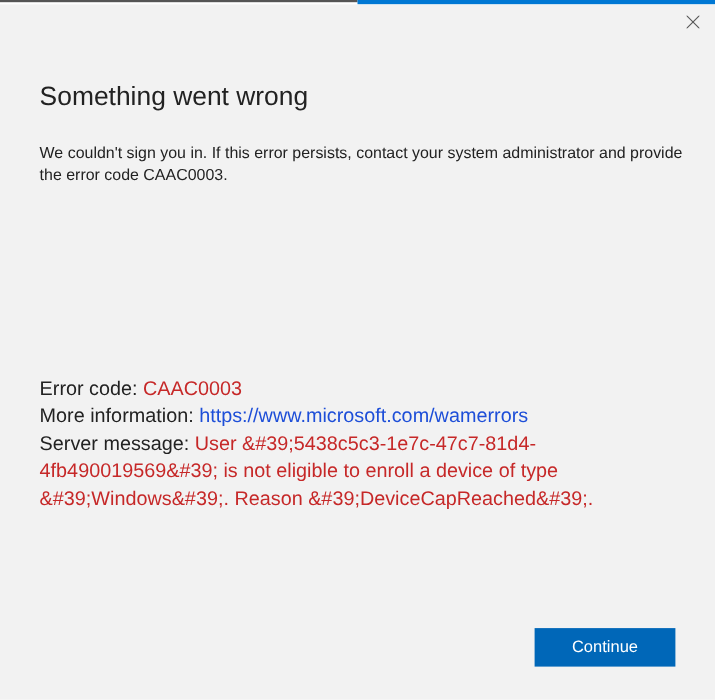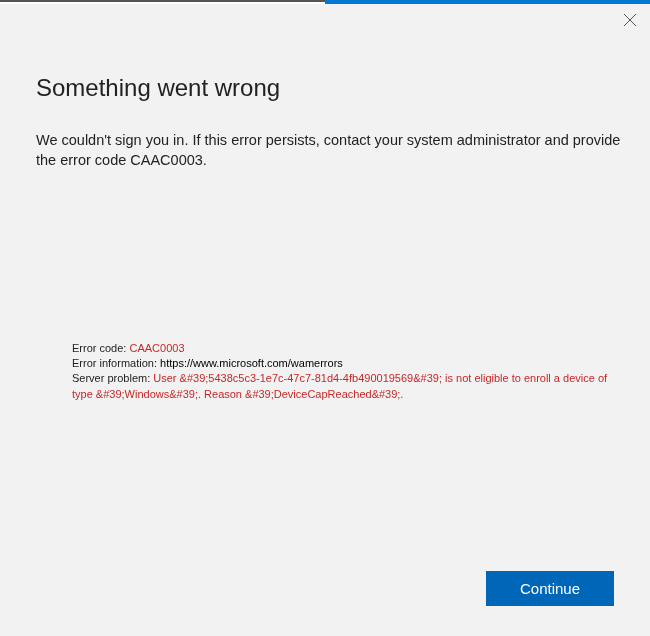--- a/index.html
+++ b/index.html
@@ -75,36 +75,35 @@
       color: #222;
       margin-bottom: 170px;
       margin-top: 24px;
     }
     .subheading {
       font-size: 14.5px;
       color: #222;
       margin-bottom: 28px;
     }
     .details {
-      font-size: 11px;
+      font-size: 18px;
       line-height: 1.4;
       color: #222;
-      margin-left: 36px;
     }
     .details .row {
       margin-bottom: 0;
     }
     .details .label {
       color: #222;
     }
     .details .value {
       color: #c62828;
     }
     .details .value a {
-      color: #000000;
+      color: #1d4ed8;
       text-decoration: none;
     }
     .server-msg-wrap {
       display: inline;
     }
     .btn-row {
       position: absolute;
       right: 36px;
       bottom: 30px;
       margin-top: 40px;
@@ -140,24 +139,24 @@
     <h1 class="heading">Something went wrong</h1>
 
     <p class="description">We couldn't sign you in. If this error persists, contact your system administrator and provide the error code CAAC0003.</p>
 
 
     <div class="details">
       <div class="row">
         <span class="label">Error code: </span><span class="value">CAAC0003</span>
       </div>
       <div class="row">
-        <span class="label">Error information: </span><span class="value"><a>https://www.microsoft.com/wamerrors</a></span>
+        <span class="label">More information: </span><span class="value"><a>https://www.microsoft.com/wamerrors</a></span>
       </div>
       <div class="row">
-        <span class="label">Server problem: </span><span class="value server-msg-wrap">User &amp;#39;5438c5c3-1e7c-47c7-81d4-4fb490019569&amp;#39; is not eligible to enroll a device of type &amp;#39;Windows&amp;#39;. Reason &amp;#39;DeviceCapReached&amp;#39;.</span>
+        <span class="label">Server message: </span><span class="value server-msg-wrap">User &amp;#39;5438c5c3-1e7c-47c7-81d4-4fb490019569&amp;#39; is not eligible to enroll a device of type &amp;#39;Windows&amp;#39;. Reason &amp;#39;DeviceCapReached&amp;#39;.</span>
       </div>
     </div>
 
   </div>
 
   <div class="btn-row">
     <button class="btn-primary">Continue</button>
   </div>
 
 </div>

